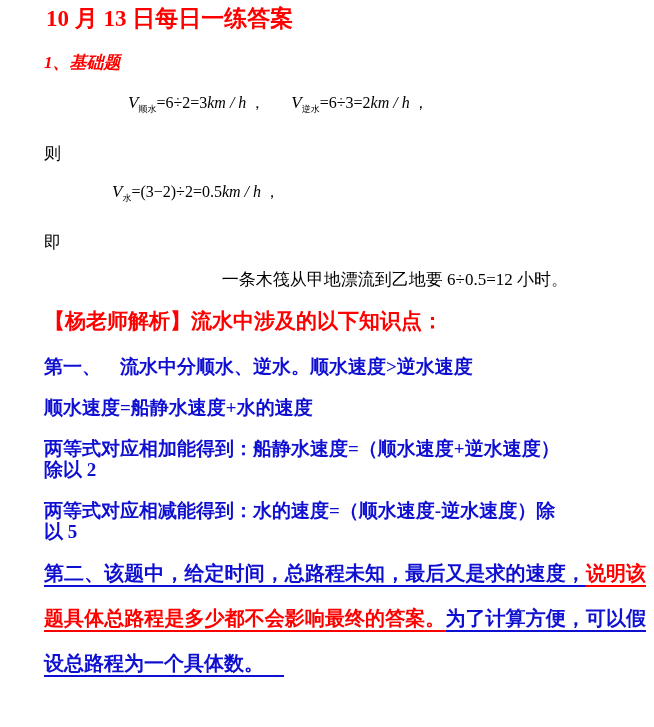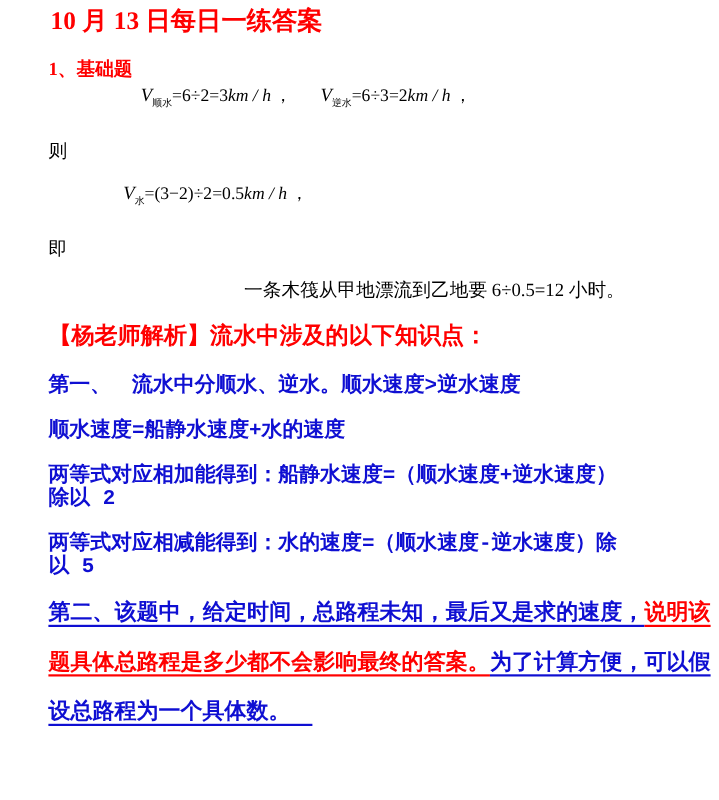--- a/index.html
+++ b/index.html
@@ -18,33 +18,34 @@
     color: #ff0000;
     line-height: 30px;
     margin-left: 2px;
   }
   .section-heading {
     margin-top: 18px;
     font-size: 17px;
     font-weight: bold;
     color: #ff0000;
     line-height: 22px;
+    font-style: italic;
   }
   .body-text {
     margin-top: 16px;
     font-size: 17px;
     line-height: 23px;
     color: #000000;
   }
   .formula {
     font-size: 16px;
     line-height: 26px;
     white-space: nowrap;
   }
-  .formula-1 { margin-left: 84px; }
+  .formula-1 { margin-top: 16px; margin-left: 84px; }
   .formula-2 { margin-top: 14px; margin-left: 68px; }
   .mvar { font-style: italic; font-size: 17px; }
   .msub { font-size: 9px; vertical-align: -4px; letter-spacing: 0; }
   .mnum { font-size: 16px; }
   .munit { font-style: italic; font-size: 16px; }
   .mcomma { font-size: 16px; margin-left: 3px; }
   .mgap { display: inline-block; width: 26px; }
 
   .label-line { margin-top: 20px; }
   .conclusion { margin-top: 14px; margin-left: 30px; font-size: 17px; text-align: right; }
@@ -55,21 +56,20 @@
     font-weight: bold;
     color: #ff0000;
     line-height: 24px;
   }
   .point {
     margin-top: 20px;
     font-size: 19px;
     font-weight: bold;
     color: #0f0fd2;
     line-height: 21px;
-    font-family: Liberation Mono, monospace;
   }
   .point-first { margin-top: 23px; }
 
   .second-point {
     margin-top: 9px;
     width: 602px;
     font-size: 20px;
     font-weight: bold;
     line-height: 45px;
     text-align: justify;

